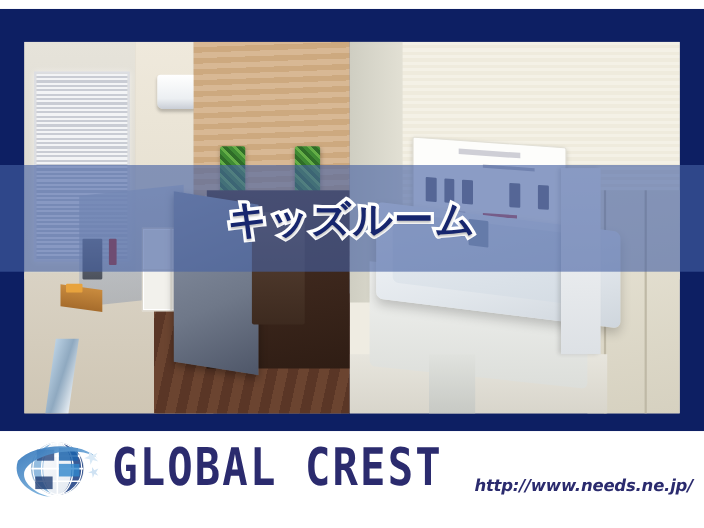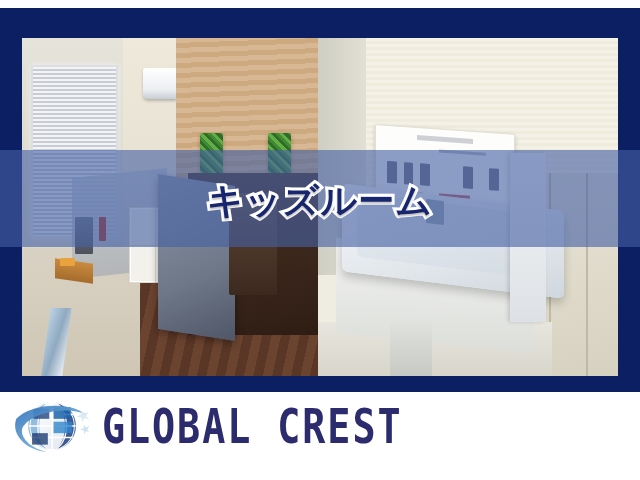--- a/index.html
+++ b/index.html
@@ -235,15 +235,16 @@
         <rect x="30" y="22" width="22" height="14" fill="#24457f" opacity=".8"></rect>
         <rect x="28" y="56" width="22" height="16" fill="#1f3d73" opacity=".8"></rect>
         <path d="M6 36 C26 14, 86 10, 108 34 C92 18, 34 22, 16 46 C8 58, 22 76, 48 82 C20 80, -2 58, 6 36 Z" fill="url(#gsw)" opacity=".92"></path>
         <path d="M96 24 l5 5 l6 -3 l-4 6 l5 5 l-7 -2 l-3 6 l-1 -7 l-7 -1 l6 -3 z" fill="#d9e9f6"></path>
         <path d="M100 44 l3 4 l5 -2 l-3 5 l3 4 l-5 -2 l-2 5 l-1 -6 l-5 -1 l5 -2 z" fill="#cfe2f3"></path>
       </svg>
     </div>
 
     <div class="logo-word">GLOBAL CREST</div>
 
+    <div class="url">http://www.needs.ne.jp/</div>
   </div>
 
 </div>
 
 </body></html>

